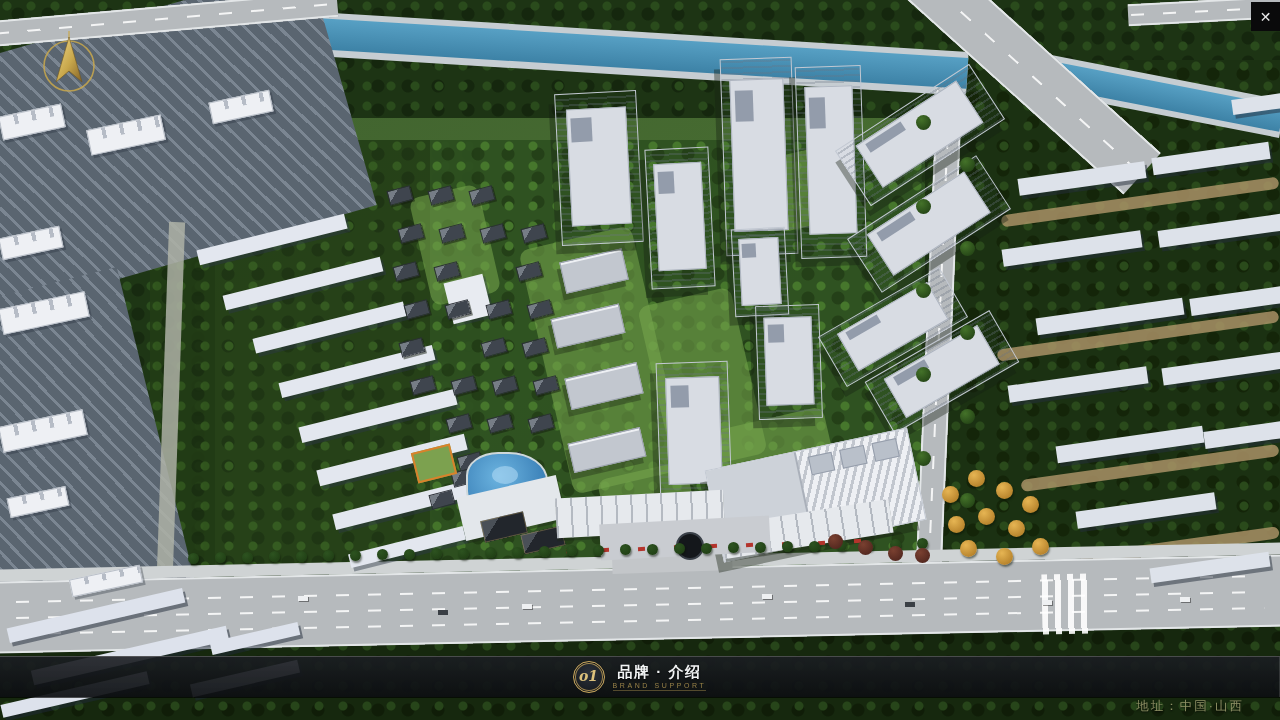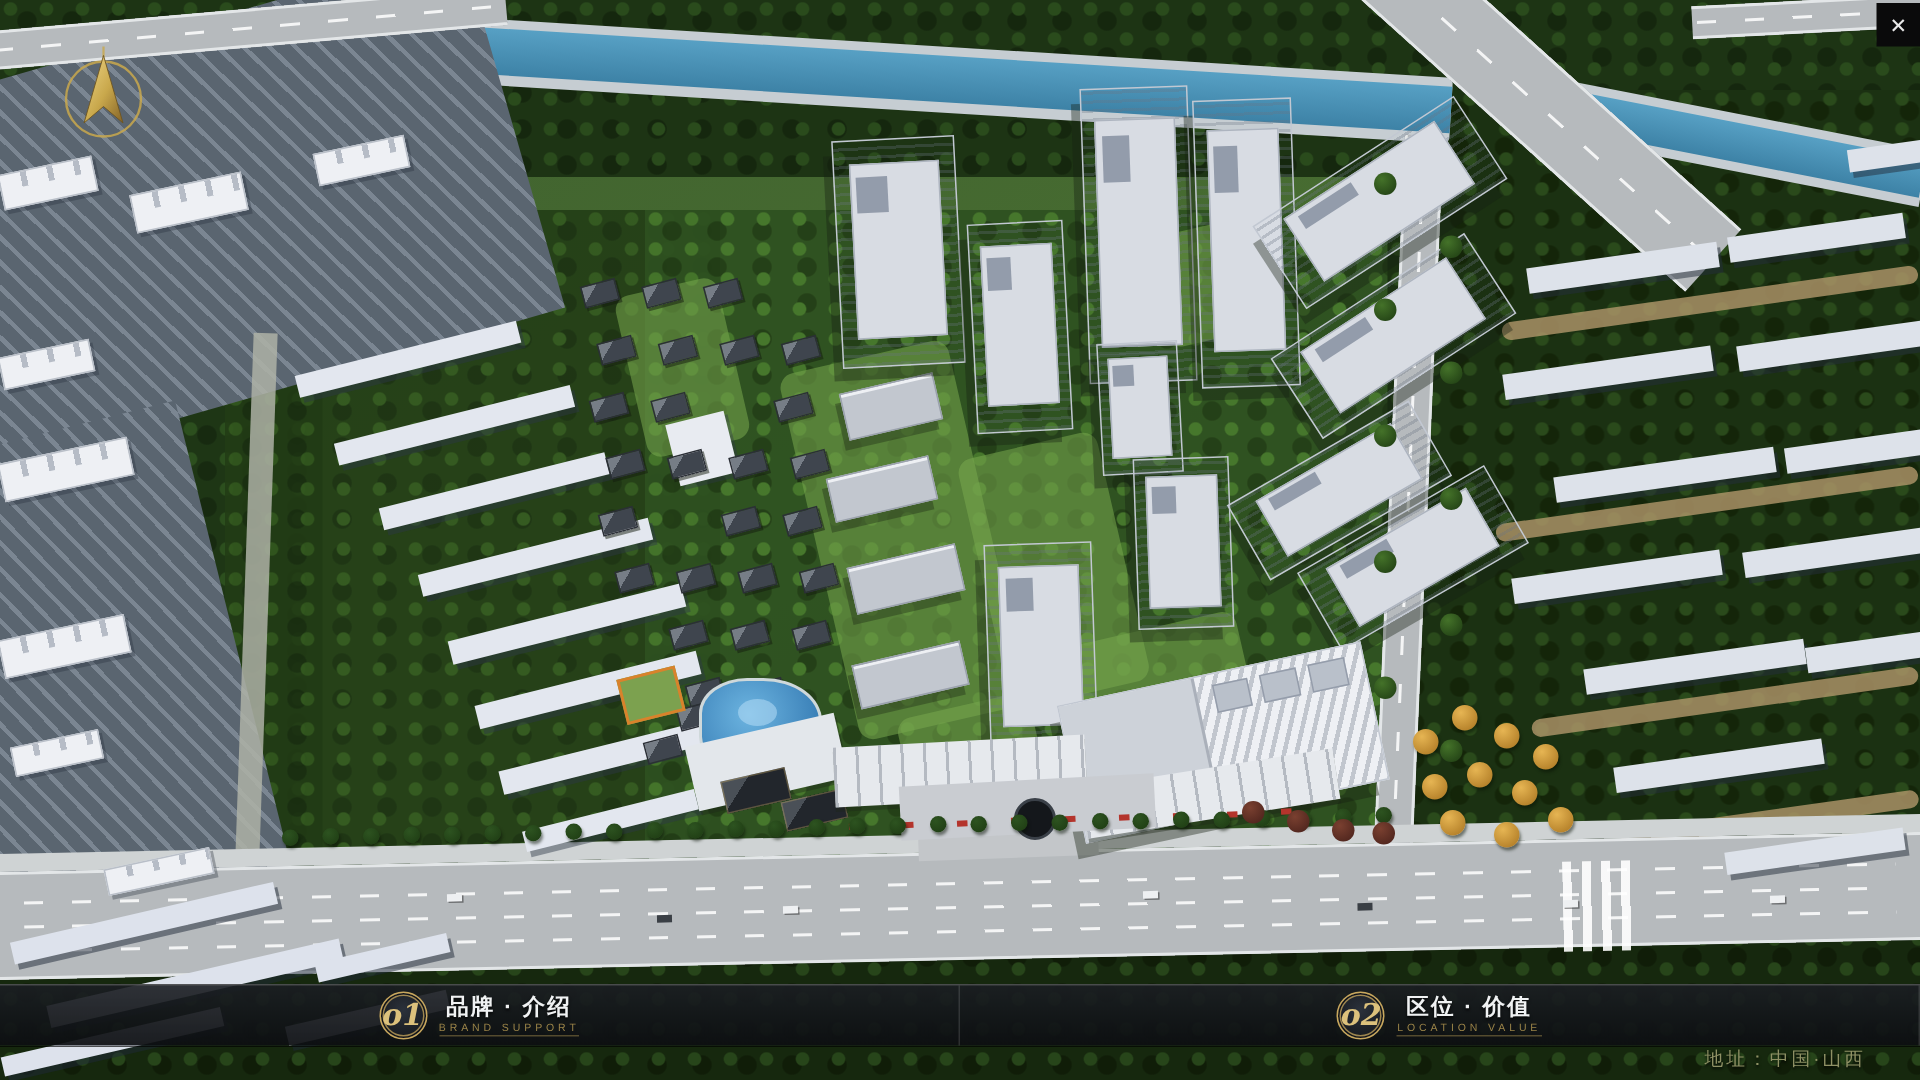--- a/index.html
+++ b/index.html
@@ -12,21 +12,21 @@
   
   .navbar{position:absolute;left:0;top:656px;width:1280px;height:40px;display:flex;align-items:stretch;
           background:linear-gradient(180deg,rgba(27,30,35,.90),rgba(12,14,17,.93));
           border-top:1px solid rgba(255,255,255,.25);box-shadow:0 1px 0 rgba(0,0,0,.65);z-index:20;}
   .nav-item{flex:1 1 0;display:flex;align-items:center;justify-content:center;gap:8px;
             border-right:1px solid rgba(255,255,255,.13);cursor:pointer;}
   .badge{flex:0 0 30px;width:30px;height:30px;border-radius:50%;border:1px solid #c9a85e;
          box-shadow:inset 0 0 0 1px #10131a,inset 0 0 0 2px rgba(201,168,94,.75);
          background:radial-gradient(circle at 50% 38%,#2b313b,#121519);
          display:flex;align-items:center;justify-content:center;}
-  .badge-num{font-family:"DejaVu Serif",serif;font-style:italic;font-weight:bold;font-size:20px;
+  .badge-num{font-family:"DejaVu Serif",serif;font-style:italic;font-weight:bold;font-size:14px;
              color:#dcc17c;transform:translateY(-1px);text-align:right;}
   .nav-text{display:flex;flex-direction:column;align-items:center;line-height:1;}
   .nav-title{font-size:15px;font-weight:bold;color:#f0f2f3;letter-spacing:1.5px;white-space:nowrap;
              text-shadow:0 1px 2px rgba(0,0,0,.85);}
   .nav-sub{margin-top:3px;font-size:7px;color:#9a8348;letter-spacing:2.6px;white-space:nowrap;
            border-bottom:1px solid rgba(154,131,72,.5);padding-bottom:1px;text-transform:uppercase;}
   .logo-panel{flex:0 0 126px;height:74px;margin-top:-16px;z-index:21;cursor:pointer;
               background:linear-gradient(180deg,#151922,#0a0d12);border:1px solid #353c48;
               box-shadow:0 3px 10px rgba(0,0,0,.75);
               display:flex;flex-direction:column;align-items:center;justify-content:center;gap:3px;}
@@ -311,29 +311,20 @@
     <div class="nav-item">
       <div class="badge">
           <span class="badge-num">o1</span>
         </div>
       <div class="nav-text">
         <span class="nav-title">品牌 · 介绍</span>
         <span class="nav-sub">BRAND SUPPORT</span>
       </div>
     </div>
 
-    <div class="nav-item">
-      <div class="badge">
-          <span class="badge-num">o2</span>
-        </div>
-      <div class="nav-text">
-        <span class="nav-title">区位 · 价值</span>
-        <span class="nav-sub">LOCATION VALUE</span>
-      </div>
-    </div>
 
 
 
 
 
 
 
   </nav>
 
   <div class="address">地址：中国·山西</div>

